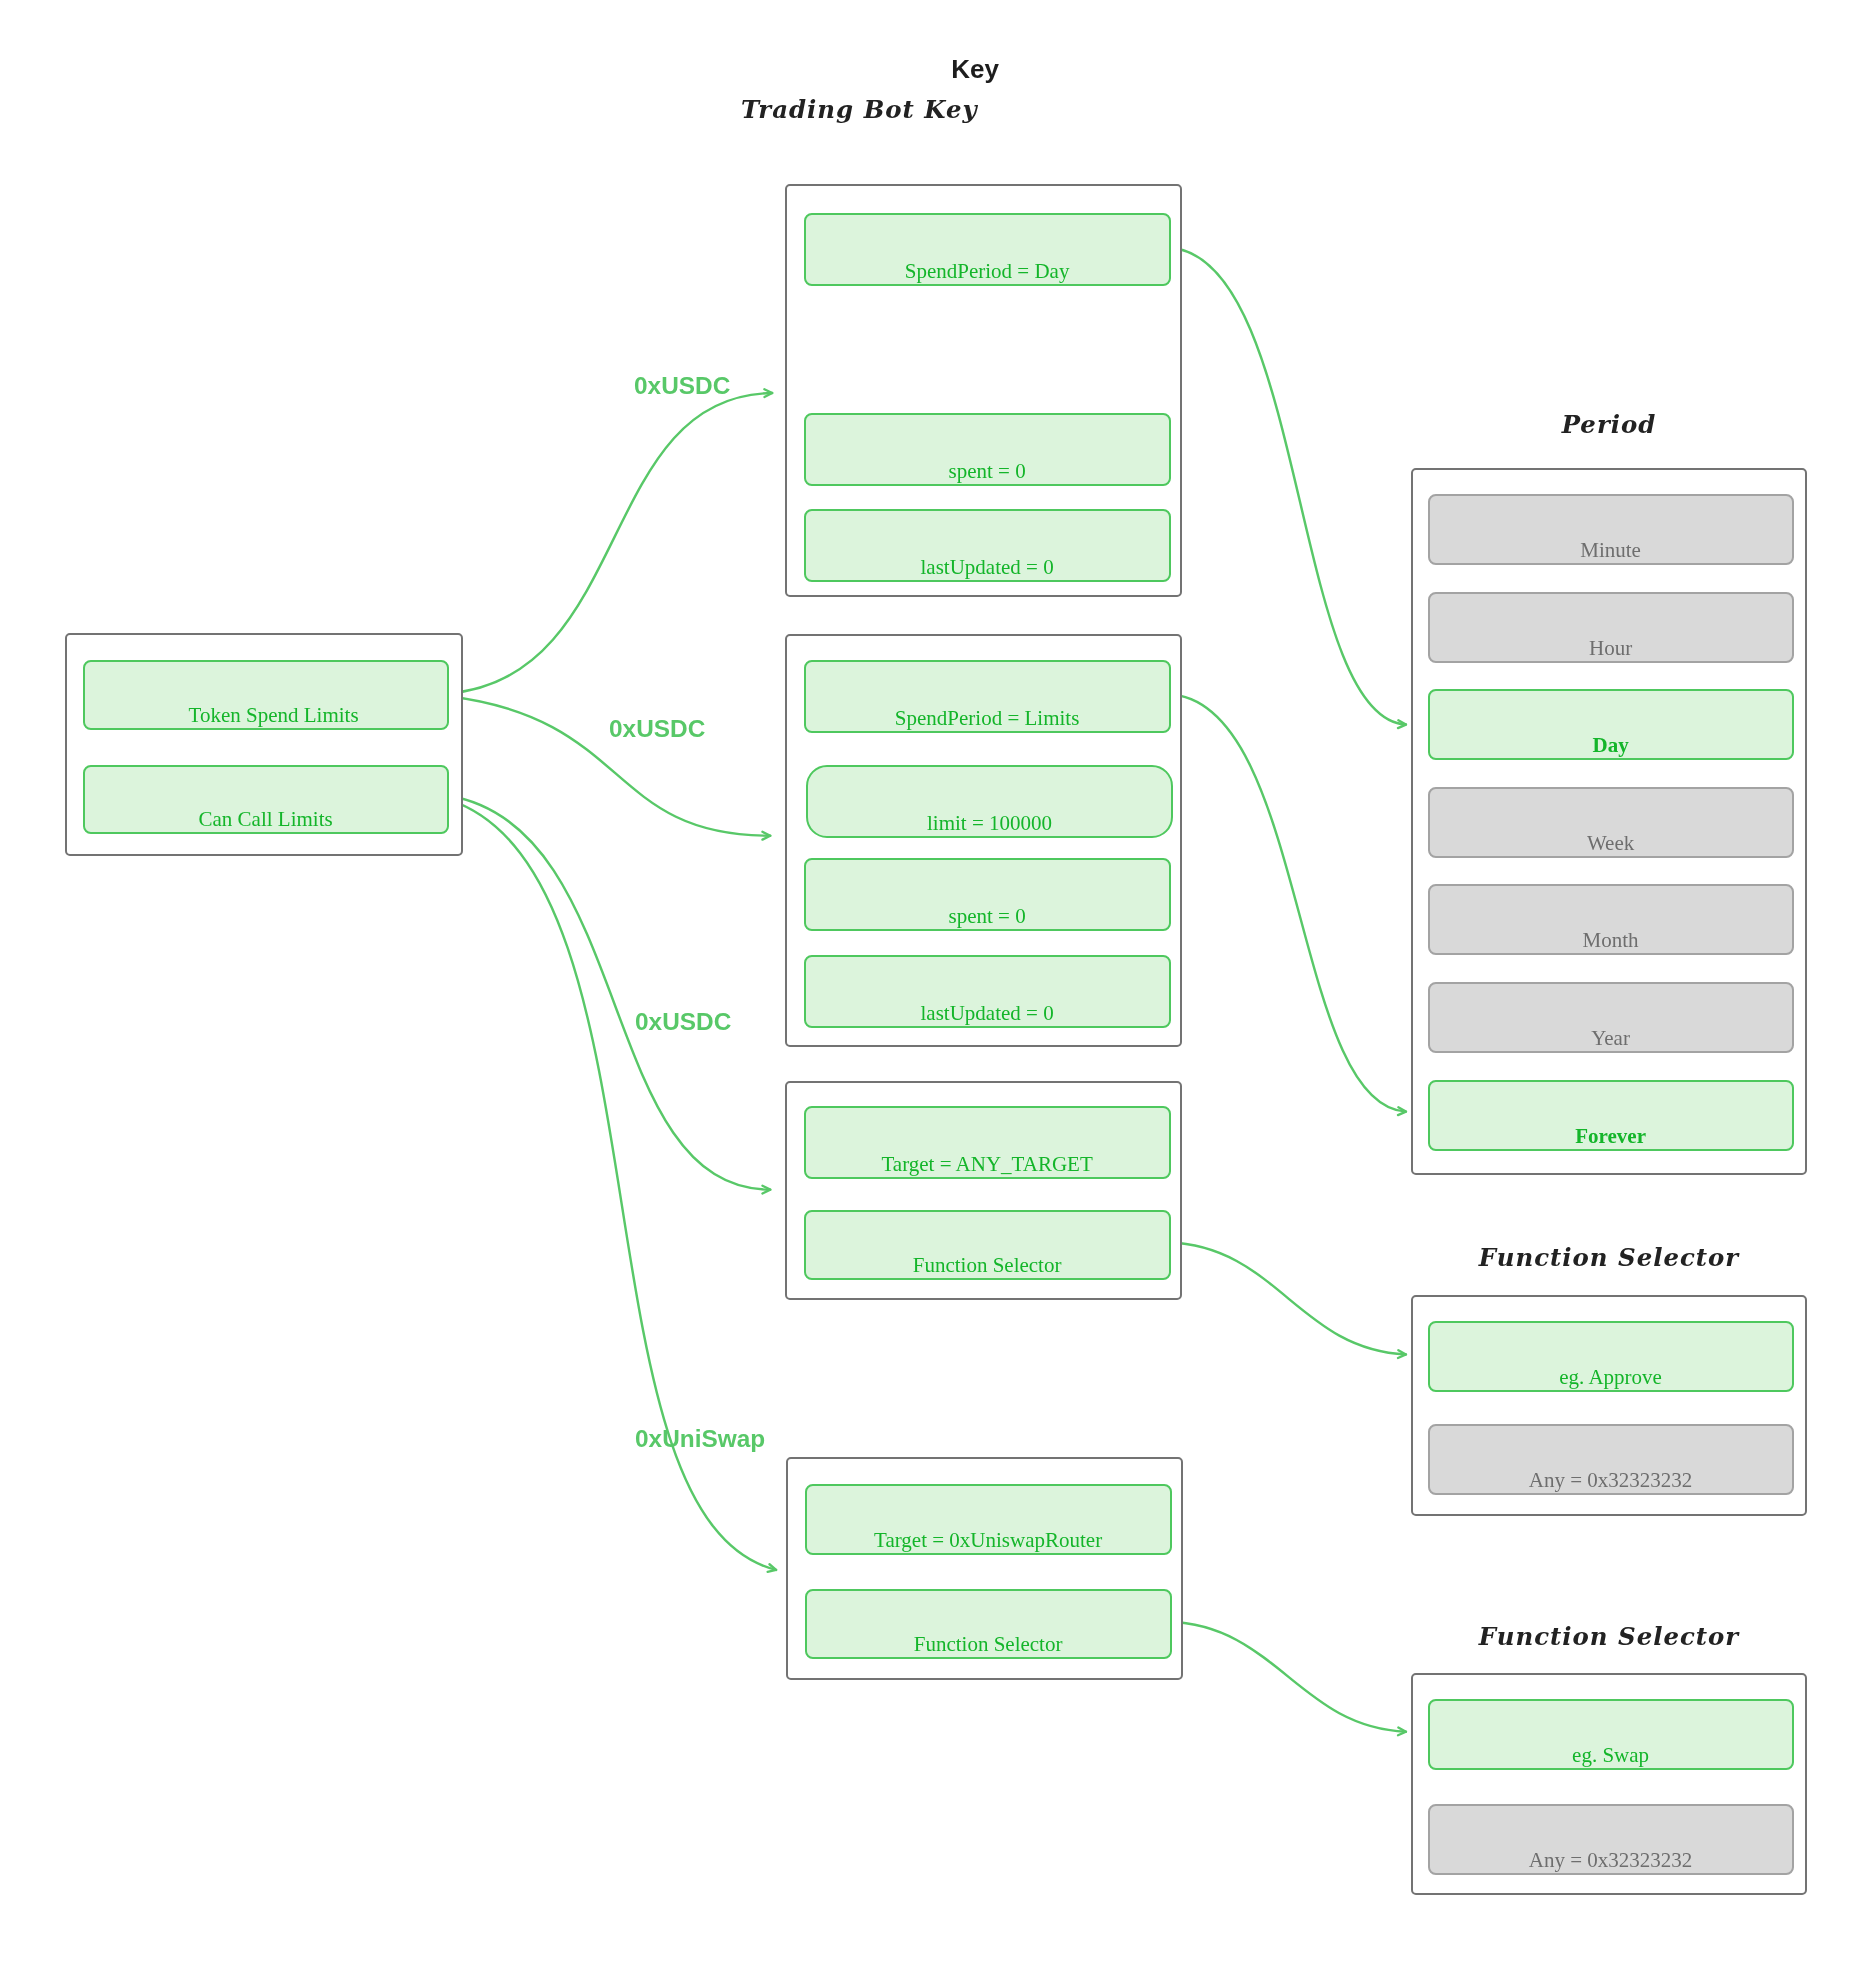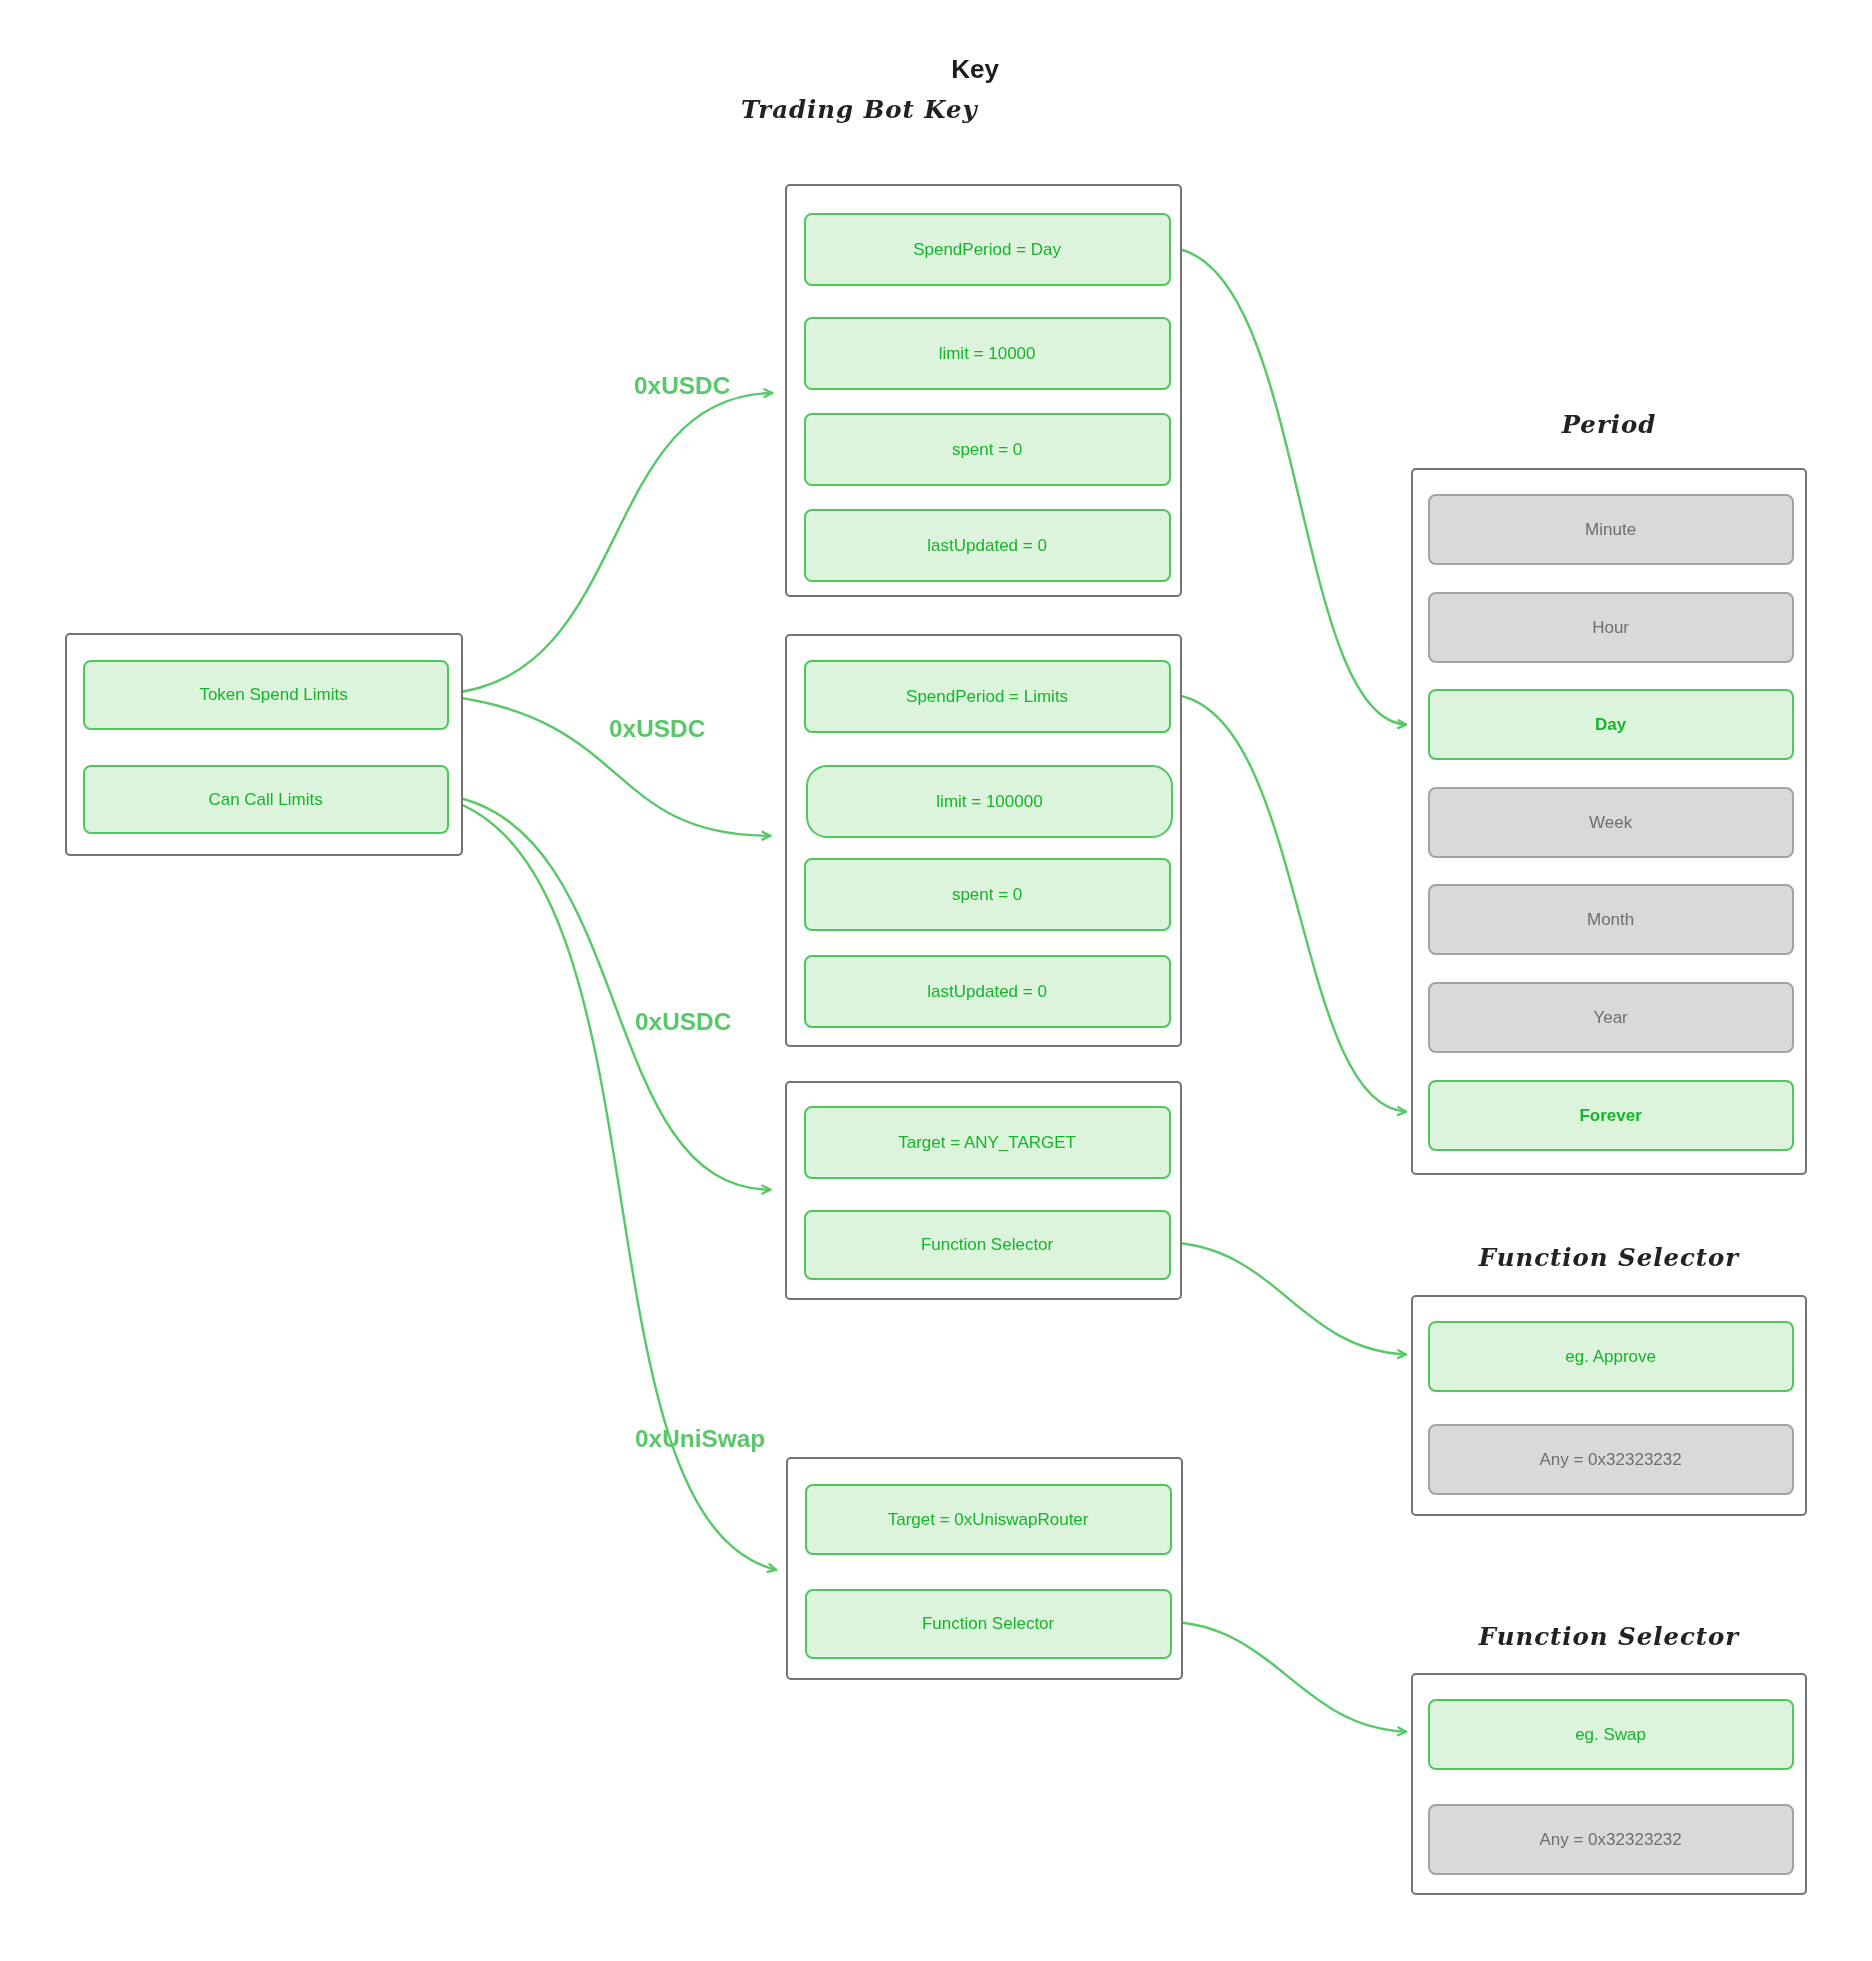--- a/index.html
+++ b/index.html
@@ -27,23 +27,23 @@
     font-family:"DejaVu Serif",serif;font-style:italic;font-weight:bold;
     color:#222222;letter-spacing:1px;
   }
   .title-sub{left:741px;top:95px;width:468px;text-align:left;font-size:24.4px;}
   .panel-title{width:396px;text-align:center;font-size:24.4px;}
   .outer-box{
     background:#ffffff;border:2px solid var(--outer-border);border-radius:4.9px;
     box-sizing:border-box;
   }
   .row{
-    position:absolute;display:flex;align-items:center;justify-content:center;
+    position:absolute;display:flex;align-items:flex-end;justify-content:center;
     box-sizing:border-box;border-radius:7.8px;
-    font-family:Liberation Sans, sans-serif;font-size:17px;
+    font-family:Liberation Serif, serif;font-size:21px;
   }
   .row-green{
     background:var(--green-fill);border:2px solid var(--green-border);
     color:var(--green-text);
   }
   .row-green-bold{font-weight:bold;}
   .row-gray{
     background:var(--gray-fill);border:2px solid var(--gray-border);
     color:var(--gray-text);
   }
@@ -88,23 +88,20 @@
   </div>
 
   <div class="abs edge-label" style="left:634px;top:372px;">0xUSDC</div>
   <div class="abs edge-label" style="left:609px;top:715px;">0xUSDC</div>
   <div class="abs edge-label" style="left:635px;top:1008px;">0xUSDC</div>
   <div class="abs edge-label" style="left:635px;top:1425px;">0xUniSwap</div>
 
   <div class="abs outer-box" style="left:785px;top:184px;width:397px;height:413px;">
     <div class="row row-green" style="left:16.6px;top:27px;width:367px;height:73px;">
       <span>SpendPeriod = Day</span>
-    </div>
-    <div class="row row-green" style="left:16.6px;top:131px;width:367px;height:73px;">
-      <span>limit = 10000</span>
     </div>
     <div class="row row-green" style="left:16.6px;top:227px;width:367px;height:73px;">
       <span>spent = 0</span>
     </div>
     <div class="row row-green" style="left:16.6px;top:323px;width:367px;height:73px;">
       <span>lastUpdated = 0</span>
     </div>
   </div>
 
   <div class="abs outer-box" style="left:785px;top:634px;width:397px;height:413px;">

